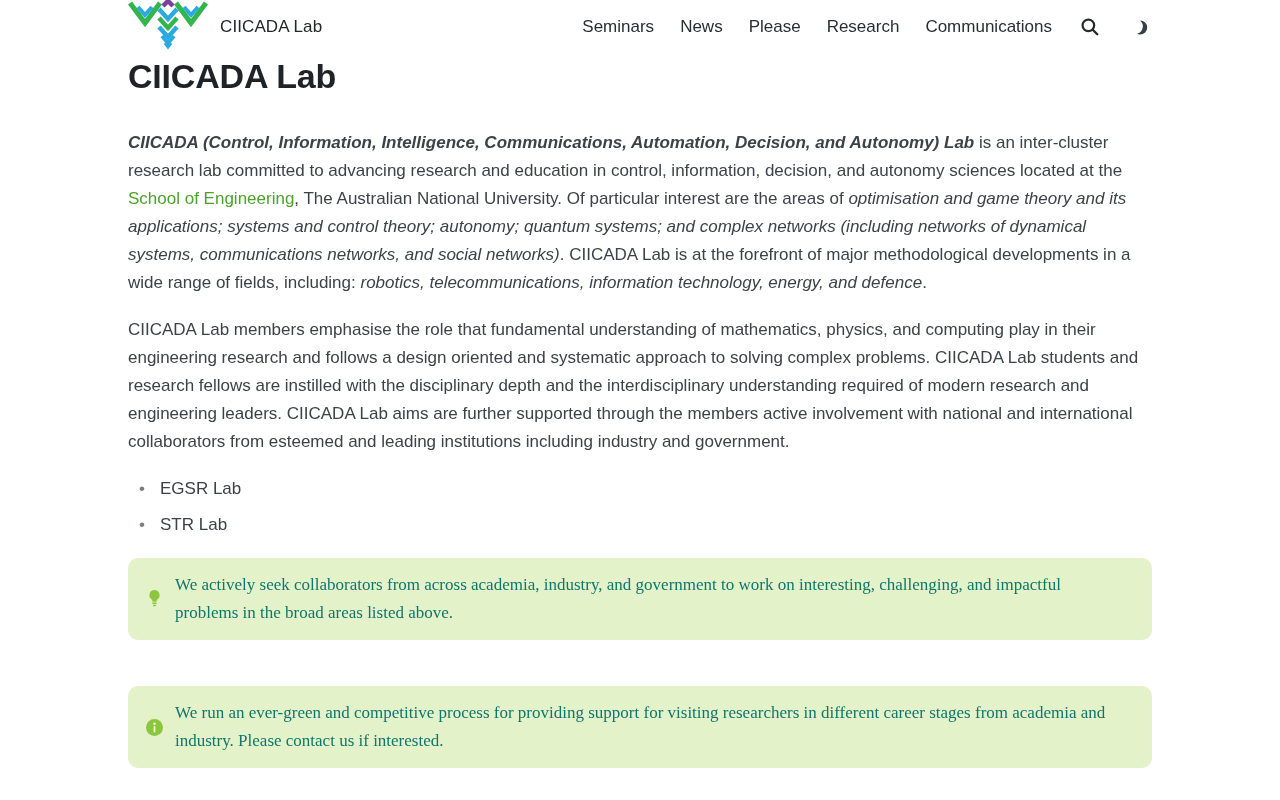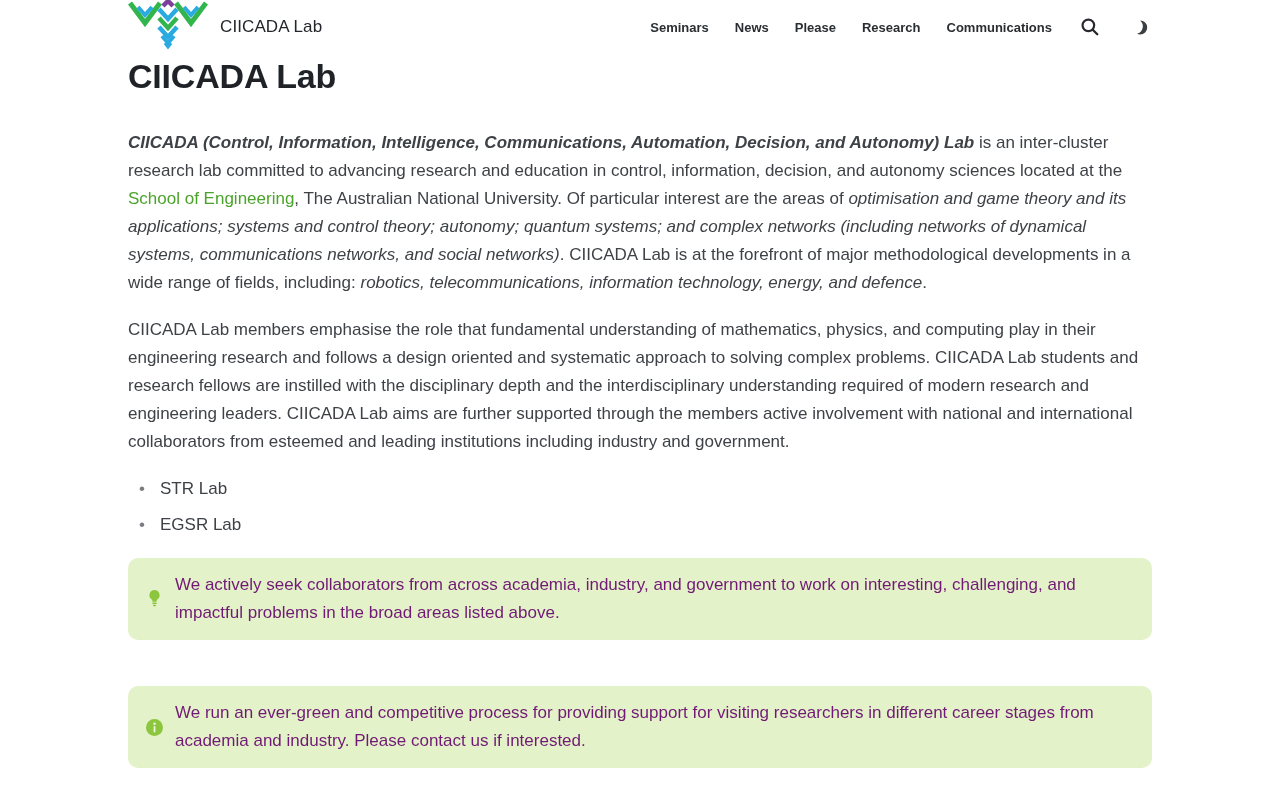--- a/index.html
+++ b/index.html
@@ -12,21 +12,21 @@
   .container { width: 1024px; margin: 0 auto; }
 
   
   .navbar { height: 54px; background: #ffffff; }
   .nav-inner { display: flex; align-items: center; justify-content: space-between; height: 54px; }
   .brand { display: flex; align-items: center; gap: 12px; cursor: pointer; }
   .brand-logo { width: 80px; height: 52px; margin-top: -2px; flex: 0 0 auto; }
   .brand-name { font-size: 17px; font-weight: 500; color: #23272c; letter-spacing: .1px; }
   .nav-menu { display: flex; align-items: center; column-gap: 26px; }
   .nav-link {
-    font-size: 13px; color: #2a2e33; text-decoration: none; font-weight: 700;
+    font-size: 17px; color: #2a2e33; text-decoration: none; font-weight: 400;
     cursor: pointer; white-space: nowrap;
   }
   .nav-icon-btn { display: inline-flex; align-items: center; justify-content: center;
     width: 24px; height: 24px; cursor: pointer; background: none; border: none; }
 
   
   main { padding-top: 2px; }
   .page-title {
     font-size: 34px; line-height: 40px; font-weight: 800; color: #1f2227;
     letter-spacing: -.2px; margin: 0 0 33px;
@@ -50,21 +50,21 @@
   
   .callout {
     background: var(--callout_bg, #e4f2c9);
     border-radius: 10px;
     display: flex; align-items: center; gap: 12px;
     padding: 13px 24px 13px 18px;
     margin: 0;
   }
   .callout.first { margin-bottom: 46px; }
   .callout-icon { flex: 0 0 auto; width: 17px; display: flex; align-items: center; justify-content: center; }
-  .callout-text { font-size: 17px; line-height: 28px; color: #701a75; }
+  .callout-text { font-size: 17px; line-height: 28px; color: #0f766e; font-family: Liberation Serif, serif; }
 </style>
 </head>
 <body>
 
 <header class="navbar">
   <div class="container nav-inner">
     <div class="brand">
       <svg class="brand-logo" viewBox="0 0 80 52" fill="none" xmlns="http://www.w3.org/2000/svg">
 
         <path d="M2 3 L17 23 L32 3" stroke="#33b54e" stroke-width="5"></path>
@@ -106,24 +106,24 @@
 <main class="container">
   <h1 class="page-title">CIICADA Lab</h1>
 
   <p class="body-text"><span class="seg-bolditalic">CIICADA (Control, Information, Intelligence, Communications, Automation, Decision, and Autonomy) Lab</span><span class="seg-plain"> is an inter-cluster research lab committed to advancing research and education in control, information, decision, and autonomy sciences located at the </span><a class="seg-link" href="#">School of Engineering</a><span class="seg-plain">, The Australian National University. Of particular interest are the areas of </span><span class="seg-italic">optimisation and game theory and its applications; systems and control theory; autonomy; quantum systems; and complex networks (including networks of dynamical systems, communications networks, and social networks)</span><span class="seg-plain">. CIICADA Lab is at the forefront of major methodological developments in a wide range of fields, including: </span><span class="seg-italic">robotics, telecommunications, information technology, energy, and defence</span><span class="seg-plain">.</span></p>
 
   <p class="body-text">CIICADA Lab members emphasise the role that fundamental understanding of mathematics, physics, and computing play in their engineering research and follows a design oriented and systematic approach to solving complex problems. CIICADA Lab students and research fellows are instilled with the disciplinary depth and the interdisciplinary understanding required of modern research and engineering leaders. CIICADA Lab aims are further supported through the members active involvement with national and international collaborators from esteemed and leading institutions including industry and government.</p>
 
 
   <ul class="affiliated-list">
     <li>
-      <span>STR Lab</span>
+      <span>EGSR Lab</span>
     </li>
     <li>
-      <span>EGSR Lab</span>
+      <span>STR Lab</span>
     </li>
   </ul>
 
   <div class="callout first">
     <span class="callout-icon">
       <svg width="15" height="19" viewBox="0 0 16 20">
         <path d="M8 0a5.4 5.4 0 0 0-3 9.9c.45.3.75.8.75 1.35v1.05h4.5v-1.05c0-.55.3-1.05.75-1.35A5.4 5.4 0 0 0 8 0z" fill="#8cc63f"></path>
         <rect x="5.5" y="13.2" width="5" height="1.7" rx="0.85" fill="#8cc63f"></rect>
         <rect x="6.3" y="15.7" width="3.4" height="1.6" rx="0.8" fill="#8cc63f"></rect>
       </svg>

